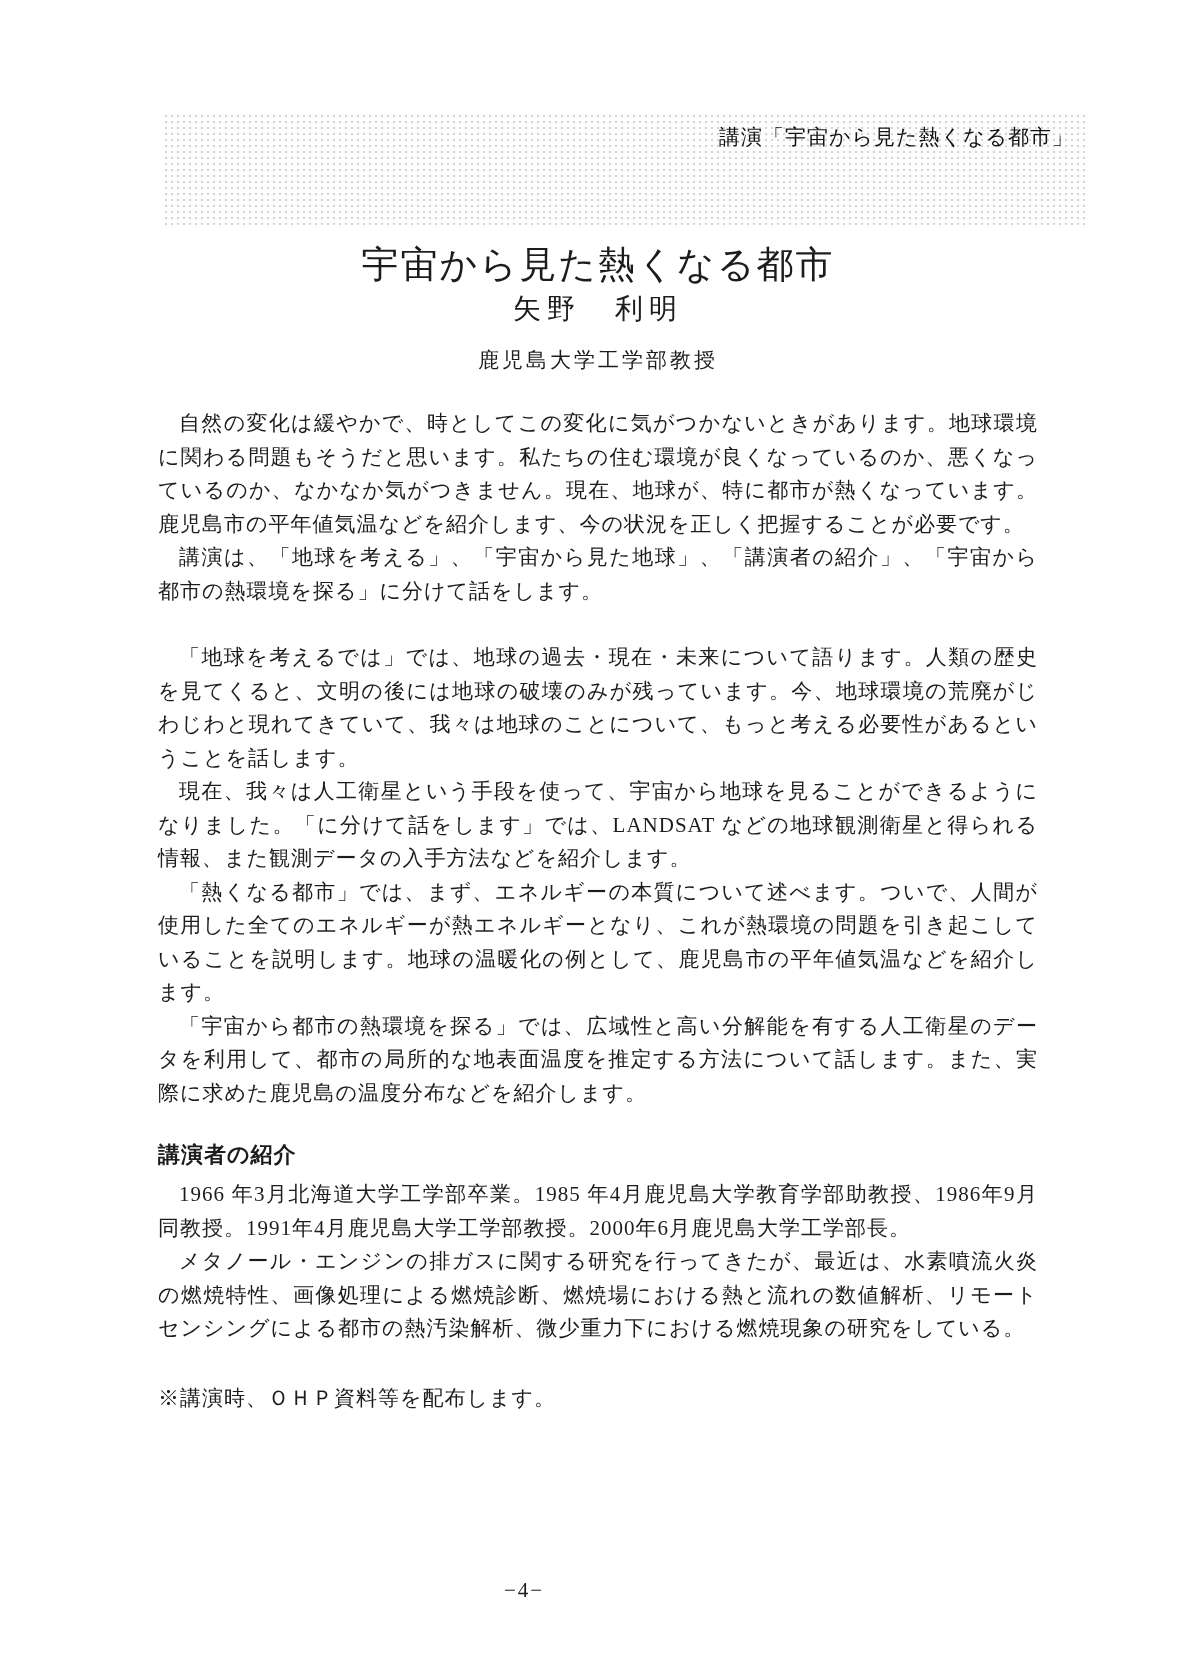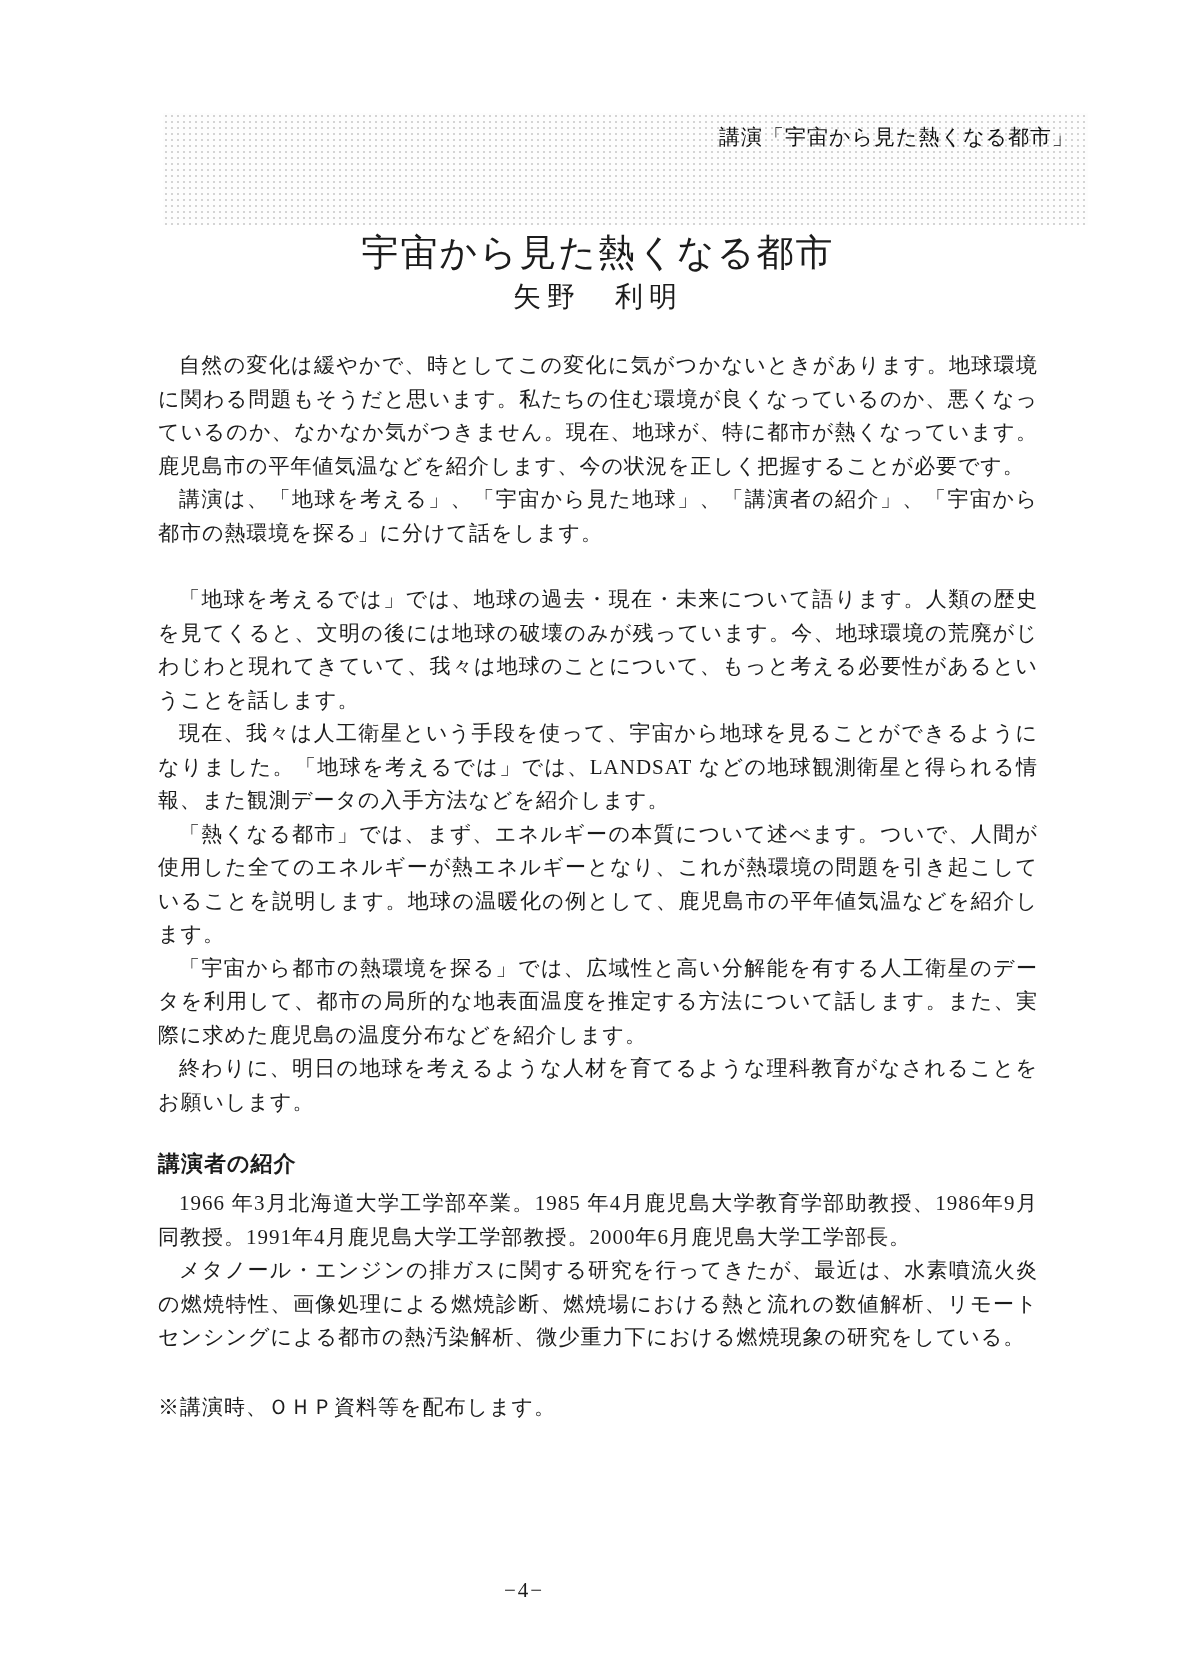--- a/index.html
+++ b/index.html
@@ -35,21 +35,21 @@
     letter-spacing: 1px;
     color: #111111;
   }
   .content {
     position: absolute;
     left: 158px;
     top: 228px;
     width: 880px;
   }
   .doc-title {
-    margin: 0 0 0 0;
+    margin: 12px 0 0 0;
     font-size: 37px;
     font-weight: normal;
     text-align: center;
     letter-spacing: 2px;
   }
   .speaker-name {
     font-size: 28px;
     letter-spacing: 6px;
     text-align: center;
   }
@@ -102,32 +102,32 @@
   <div class="header-band">
     <span class="header-label">講演「宇宙から見た熱くなる都市」</span>
   </div>
 
   <div class="content">
 
     <h1 class="doc-title">宇宙から見た熱くなる都市</h1>
 
     <div class="speaker-name">矢野　利明</div>
 
+    <div class="speaker-affiliation">鹿児島大学工学部教授</div>
 
     <div class="abstract">
       <p class="para">自然の変化は緩やかで、時としてこの変化に気がつかないときがあります。地球環境に関わる問題もそうだと思います。私たちの住む環境が良くなっているのか、悪くなっているのか、なかなか気がつきません。現在、地球が、特に都市が熱くなっています。鹿児島市の平年値気温などを紹介します、今の状況を正しく把握することが必要です。</p>
       <p class="para">講演は、「地球を考える」、「宇宙から見た地球」、「講演者の紹介」、「宇宙から都市の熱環境を探る」に分けて話をします。</p>
 
       <div class="blank-line"></div>
 
       <p class="para">「地球を考えるでは」では、地球の過去・現在・未来について語ります。人類の歴史を見てくると、文明の後には地球の破壊のみが残っています。今、地球環境の荒廃がじわじわと現れてきていて、我々は地球のことについて、もっと考える必要性があるということを話します。</p>
-      <p class="para">現在、我々は人工衛星という手段を使って、宇宙から地球を見ることができるようになりました。「地球を考えるでは」では、LANDSAT などの地球観測衛星と得られる情報、また観測データの入手方法などを紹介します。</p>
+      <p class="para">現在、我々は人工衛星という手段を使って、宇宙から地球を見ることができるようになりました。「に分けて話をします」では、LANDSAT などの地球観測衛星と得られる情報、また観測データの入手方法などを紹介します。</p>
       <p class="para">「熱くなる都市」では、まず、エネルギーの本質について述べます。ついで、人間が使用した全てのエネルギーが熱エネルギーとなり、これが熱環境の問題を引き起こしていることを説明します。地球の温暖化の例として、鹿児島市の平年値気温などを紹介します。</p>
       <p class="para">「宇宙から都市の熱環境を探る」では、広域性と高い分解能を有する人工衛星のデータを利用して、都市の局所的な地表面温度を推定する方法について話します。また、実際に求めた鹿児島の温度分布などを紹介します。</p>
-      <p class="para">終わりに、明日の地球を考えるような人材を育てるような理科教育がなされることをお願いします。</p>
     </div>
 
     <h2 class="section-heading">講演者の紹介</h2>
 
     <p class="para">1966 年3月北海道大学工学部卒業。1985 年4月鹿児島大学教育学部助教授、1986年9月同教授。1991年4月鹿児島大学工学部教授。2000年6月鹿児島大学工学部長。</p>
     <p class="para">メタノール・エンジンの排ガスに関する研究を行ってきたが、最近は、水素噴流火炎の燃焼特性、画像処理による燃焼診断、燃焼場における熱と流れの数値解析、リモートセンシングによる都市の熱汚染解析、微少重力下における燃焼現象の研究をしている。</p>
 
     <p class="para handout-note">※講演時、ＯＨＰ資料等を配布します。</p>
 
   </div>

